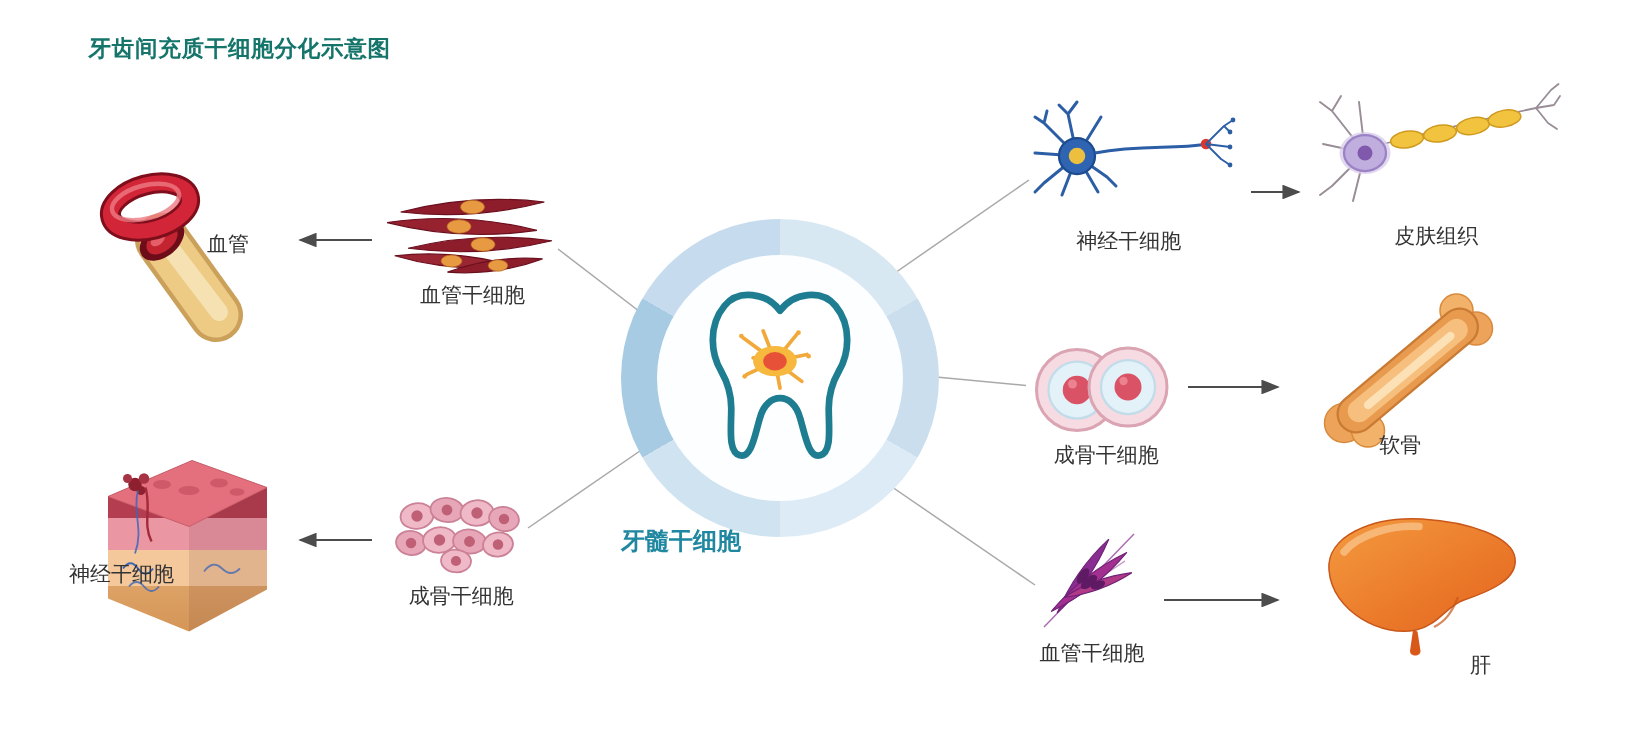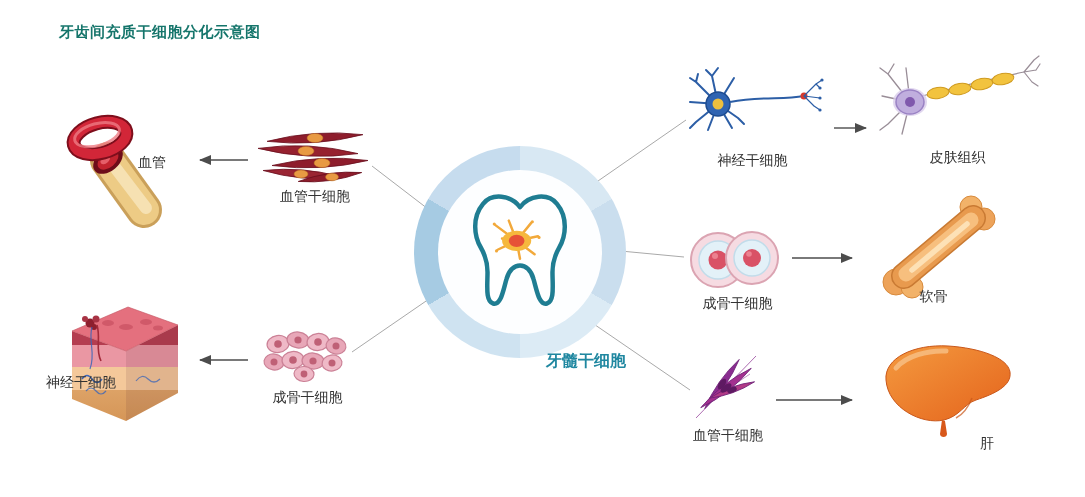--- a/index.html
+++ b/index.html
@@ -11,21 +11,21 @@
   .c-arrow { stroke:var(--arrow-color,#4c4c4c); stroke-width:1.4; }
   #title { position:absolute; left:59px; top:23px; font-size:15px; font-weight:bold;
            color:var(--title-color,#15756b); letter-spacing:0.5px; z-index:2; }
   .lbl { position:absolute; font-size:14px; color:var(--label-color,#333); white-space:nowrap; z-index:3; }
   .lbl.ctr { text-align:center; }
   #hub-ring { position:absolute; left:414px; top:146px; width:212px; height:212px; border-radius:50%;
               background:conic-gradient(#d8e8f3 0deg 60deg,#cadeee 60deg 120deg,#dcebf5 120deg 180deg,#cfe3f1 180deg 240deg,#a6cbe3 240deg 300deg,#c6dcee 300deg 360deg);
               z-index:1; }
   #hub-inner { position:absolute; left:24px; top:24px; width:164px; height:164px; border-radius:50%;
                background:#fdfeff; display:flex; align-items:center; justify-content:center; }
-  #hub-label { position:absolute; left:414px; top:351px; width:212px; text-align:right;
+  #hub-label { position:absolute; left:414px; top:351px; width:212px; text-align:left;
                font-size:16px; font-weight:bold; color:var(--center-label-color,#1f87a0); z-index:3; }
   svg.illu { position:absolute; overflow:visible; z-index:2; }
 </style>
 </head>
 <body>
 
 <div id="canvas">
 
   <svg id="connectors" viewBox="0 0 1085 497">
     <defs>

